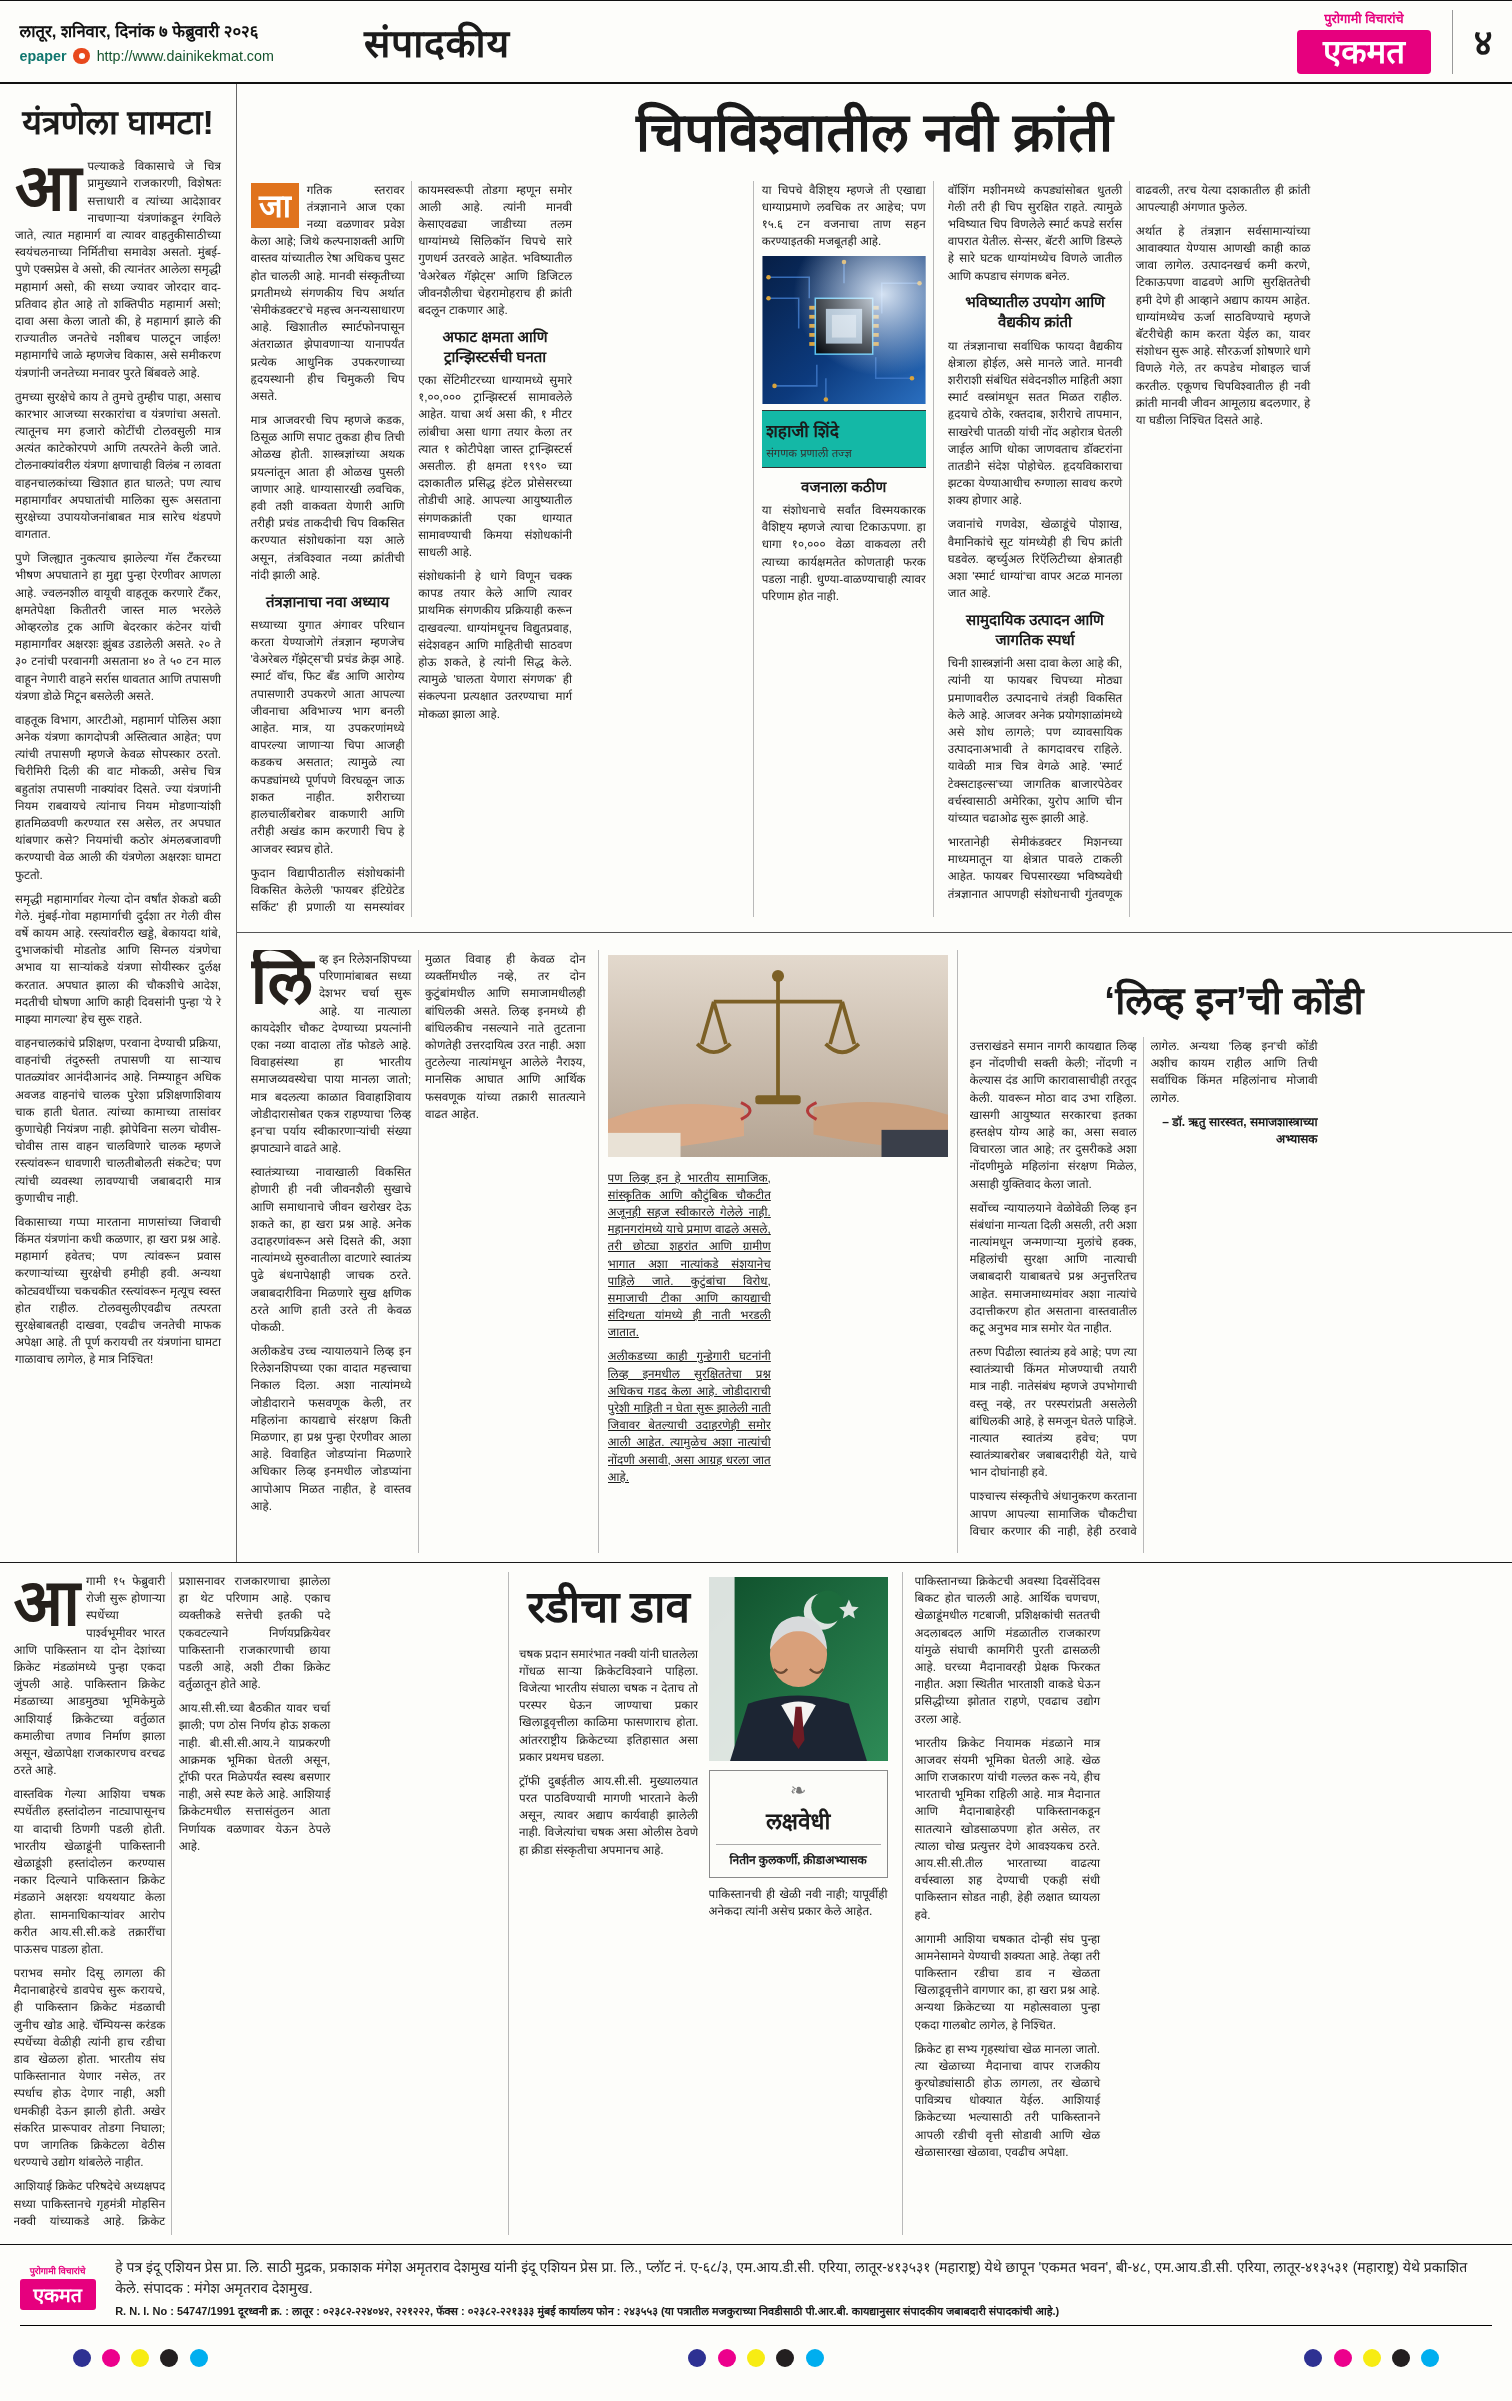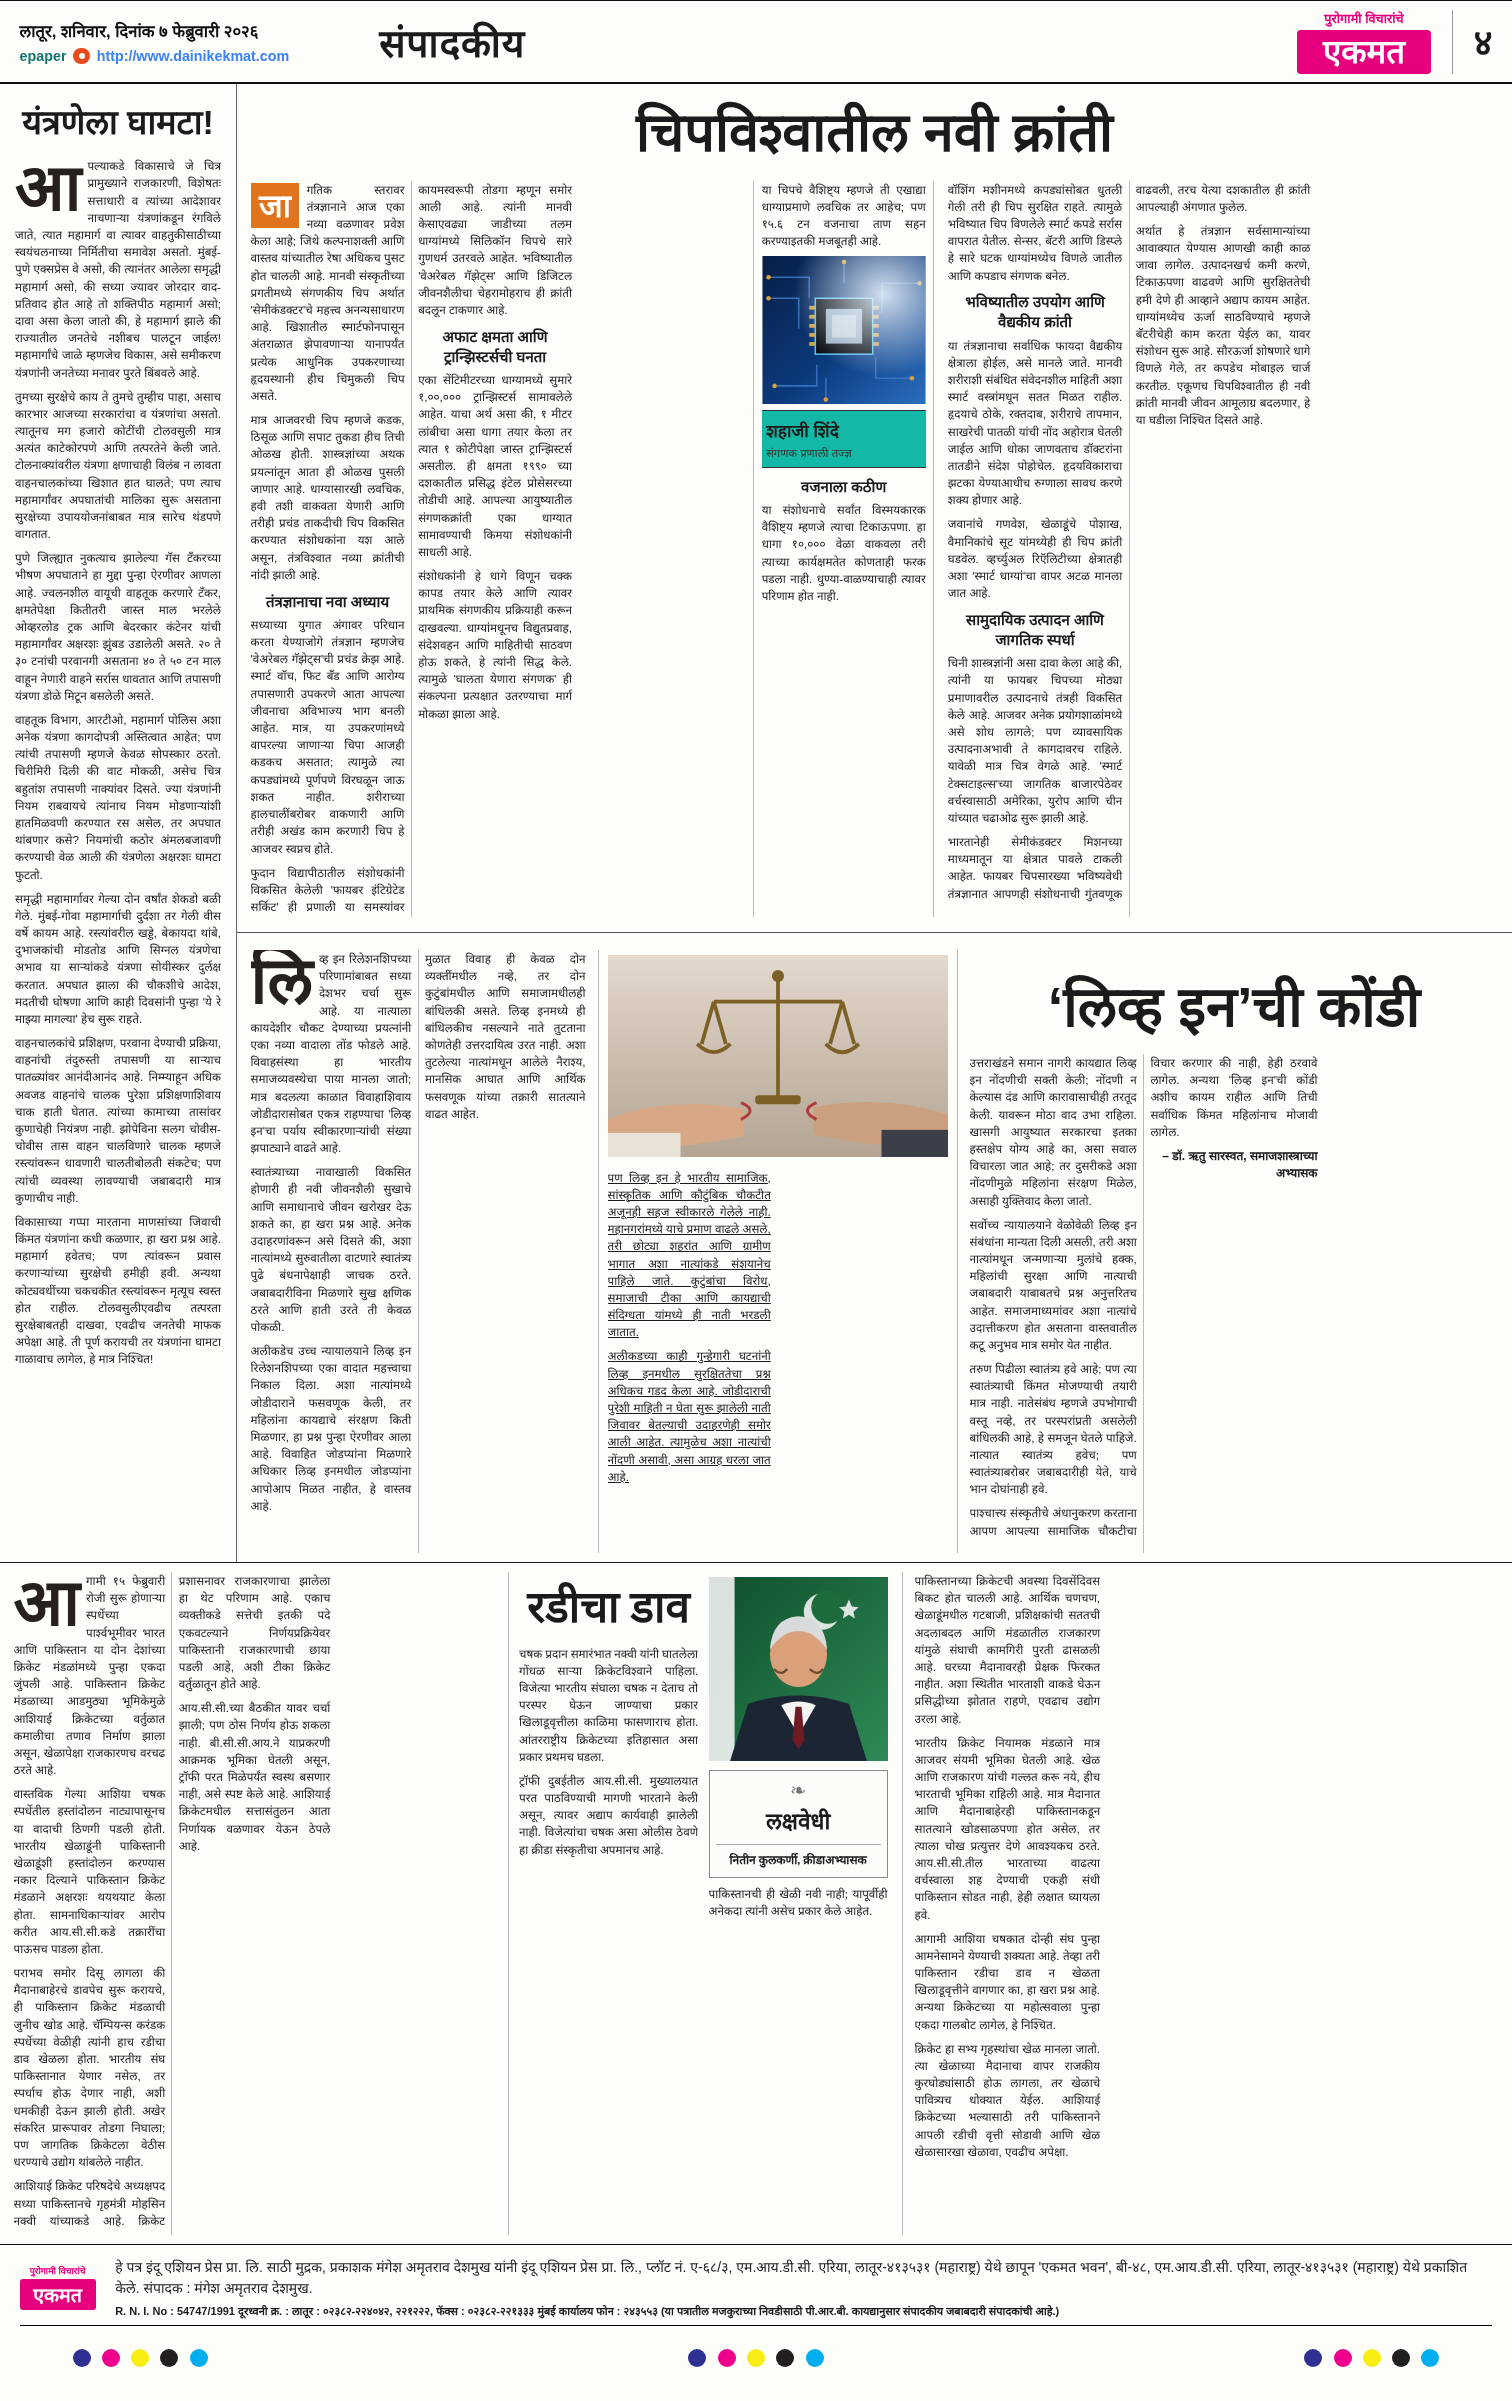--- a/index.html
+++ b/index.html
@@ -14,21 +14,21 @@
   
   header.topbar {
     height:84px; border-top:1.5px solid #111; border-bottom:2.3px solid #111;
     display:flex; align-items:center; padding:0 19.6px; flex:0 0 auto;
   }
   .date-line { font-size:16.6px; font-weight:bold; color:#111; }
   .epaper-line { display:flex; align-items:center; gap:6.8px; margin-top:6px; font-size:14.3px; }
   .epaper-word { font-weight:bold; color:#0f766e; }
   .epaper-icon { width:16.6px; height:16.6px; border-radius:50%; background:#e8491d; display:inline-block; position:relative; }
   .epaper-icon::after { content:""; position:absolute; left:5.3px; top:5.3px; width:6px; height:6px; border-radius:50%; background:#fff; }
-  .epaper-url { color:#3b82f6;font-weight:bold; }
+  .epaper-url { color:#14532d; }
   .section-title { font-size:39px; font-weight:800; margin-left:90px; letter-spacing:0.8px; }
   .hdr-spacer { flex:1; }
   .masthead { text-align:center; }
   .masthead .tagline { color:#e6007e; font-weight:bold; font-size:12.8px; margin-bottom:2.3px; }
   .masthead .logo { background:#e6007e; color:#fff; font-size:33px; font-weight:800; padding:3px 25.6px; border-radius:3.8px; line-height:1.15; }
   .pageno { font-size:36px; font-weight:800; margin-left:21px; padding:7.5px 0 7.5px 21px; border-left:0.8px solid #999; }
 
   
   p.bp { font-size:11.7px; line-height:1.47; text-align:justify; margin-bottom:6.8px; }
   .cols { column-gap:13.6px; column-rule:0.8px solid #b9b9b9; column-fill:auto; overflow:hidden; }
@@ -53,21 +53,21 @@
   .author-box { border-top:1.5px solid #333; border-bottom:1.5px solid #333; background:#14b8a6; padding:7.5px 4.5px; margin:4.5px 0 7.5px; }
   .a-name { font-size:17.3px; font-weight:800; }
   .a-role { font-size:11.3px; margin-top:3px; color:#333; }
 
   
   section.livein { flex:1; padding:9px 13.6px; display:flex; gap:12px; min-height:0; }
   .li-left { width:335px; column-count:2; height:100%; }
   .li-mid { width:360px; border-left:0.8px solid #b9b9b9; border-right:0.8px solid #b9b9b9; padding:0 9px; display:flex; flex-direction:column;text-decoration:underline; }
   .li-mid-text { column-count:2; flex:1; margin-top:6px; }
   .li-right { flex:1; display:flex; flex-direction:column; min-width:0; }
-  .li-head { font-size:56px; font-weight:800; text-align:center; margin:16px 0 12px; }
+  .li-head { font-size:39px; font-weight:800; text-align:center; margin:22px 0 12px; }
   .li-right-text { column-count:3; flex:1; }
   .byline { font-size:12px; font-weight:800; text-align:right; margin-top:6px; }
 
   
   section.sports { height:682px; border-bottom:1.5px solid #111; display:flex; gap:12px; padding:9px 13.6px; flex:0 0 auto; }
   .sp-left { width:482px; column-count:3; height:100%; }
   .sp-center { width:395px; display:flex; gap:10.5px; border-left:0.8px solid #b9b9b9; border-right:0.8px solid #b9b9b9; padding:0 10.5px;font-family:Liberation Serif, serif; }
   .sp-colA { width:179px; overflow:hidden; }
   .sp-head { font-size:44px; font-weight:800; text-align:center; margin:3px 0 10.5px; }
   .sp-colB { width:179px; overflow:hidden; }

